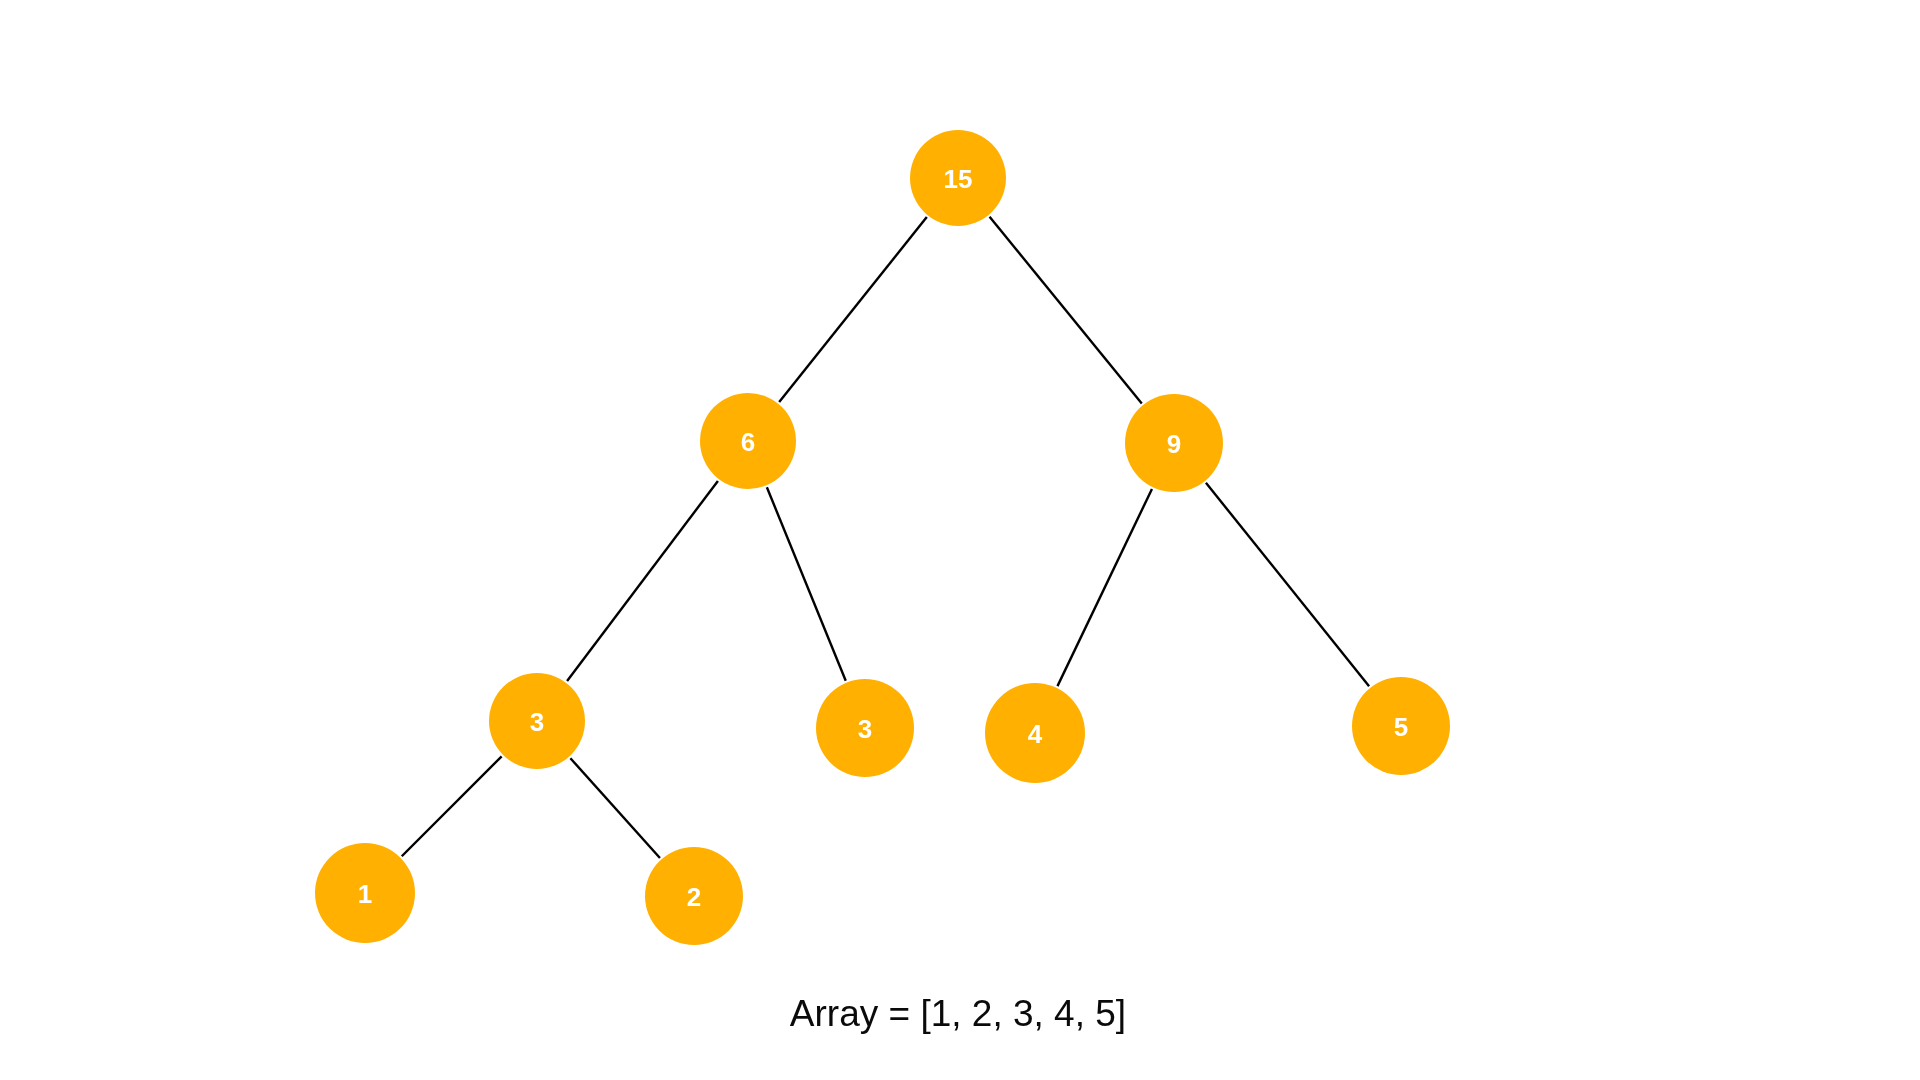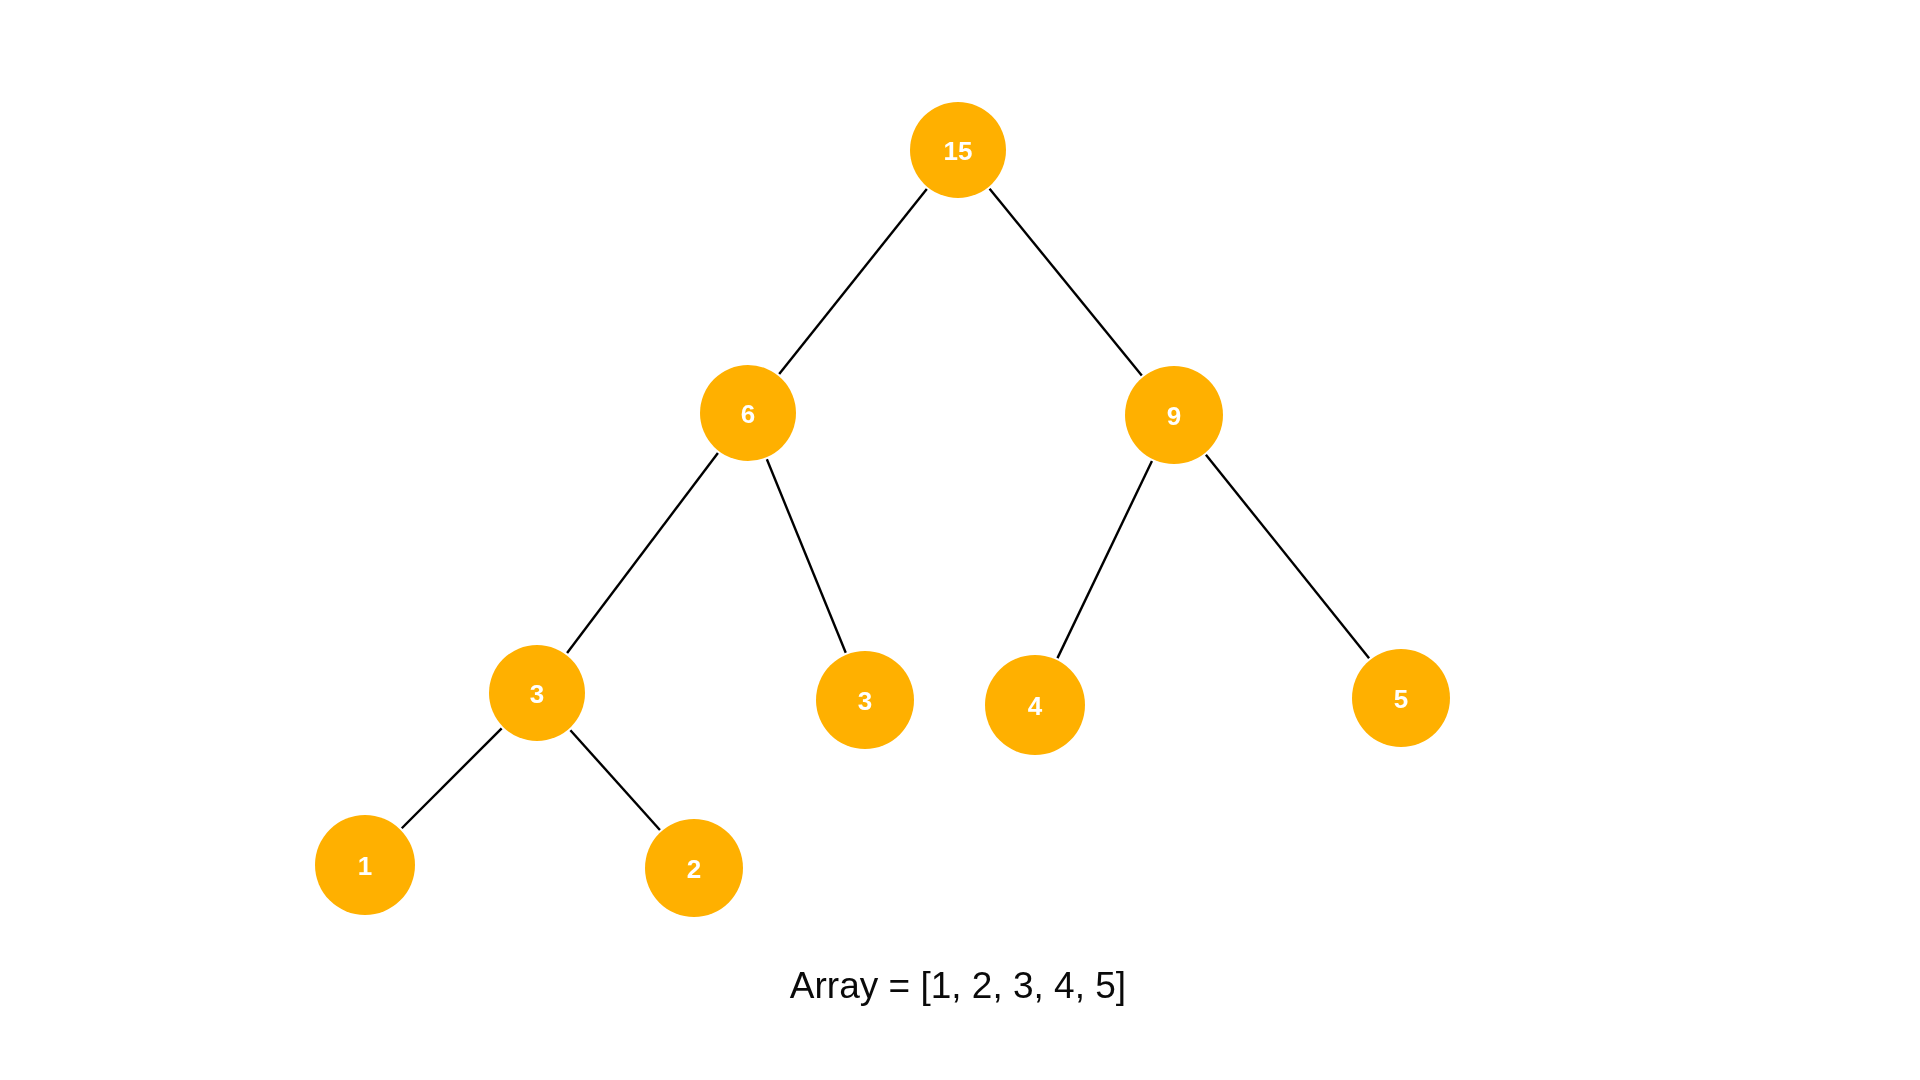--- a/index.html
+++ b/index.html
@@ -12,20 +12,21 @@
     height: 1080px;
     background: #ffffff;
     font-family: "Liberation Sans", sans-serif;
     overflow: hidden;
   }
   #stage {
     position: relative;
     width: 1920px;
     height: 868px;
     background: #ffffff;
+    margin-top: 28px;
   }
   #tree-svg {
     position: absolute;
     left: 0;
     top: 0;
     width: 1920px;
     height: 1080px;
     display: block;
   }
   .edge-line {

